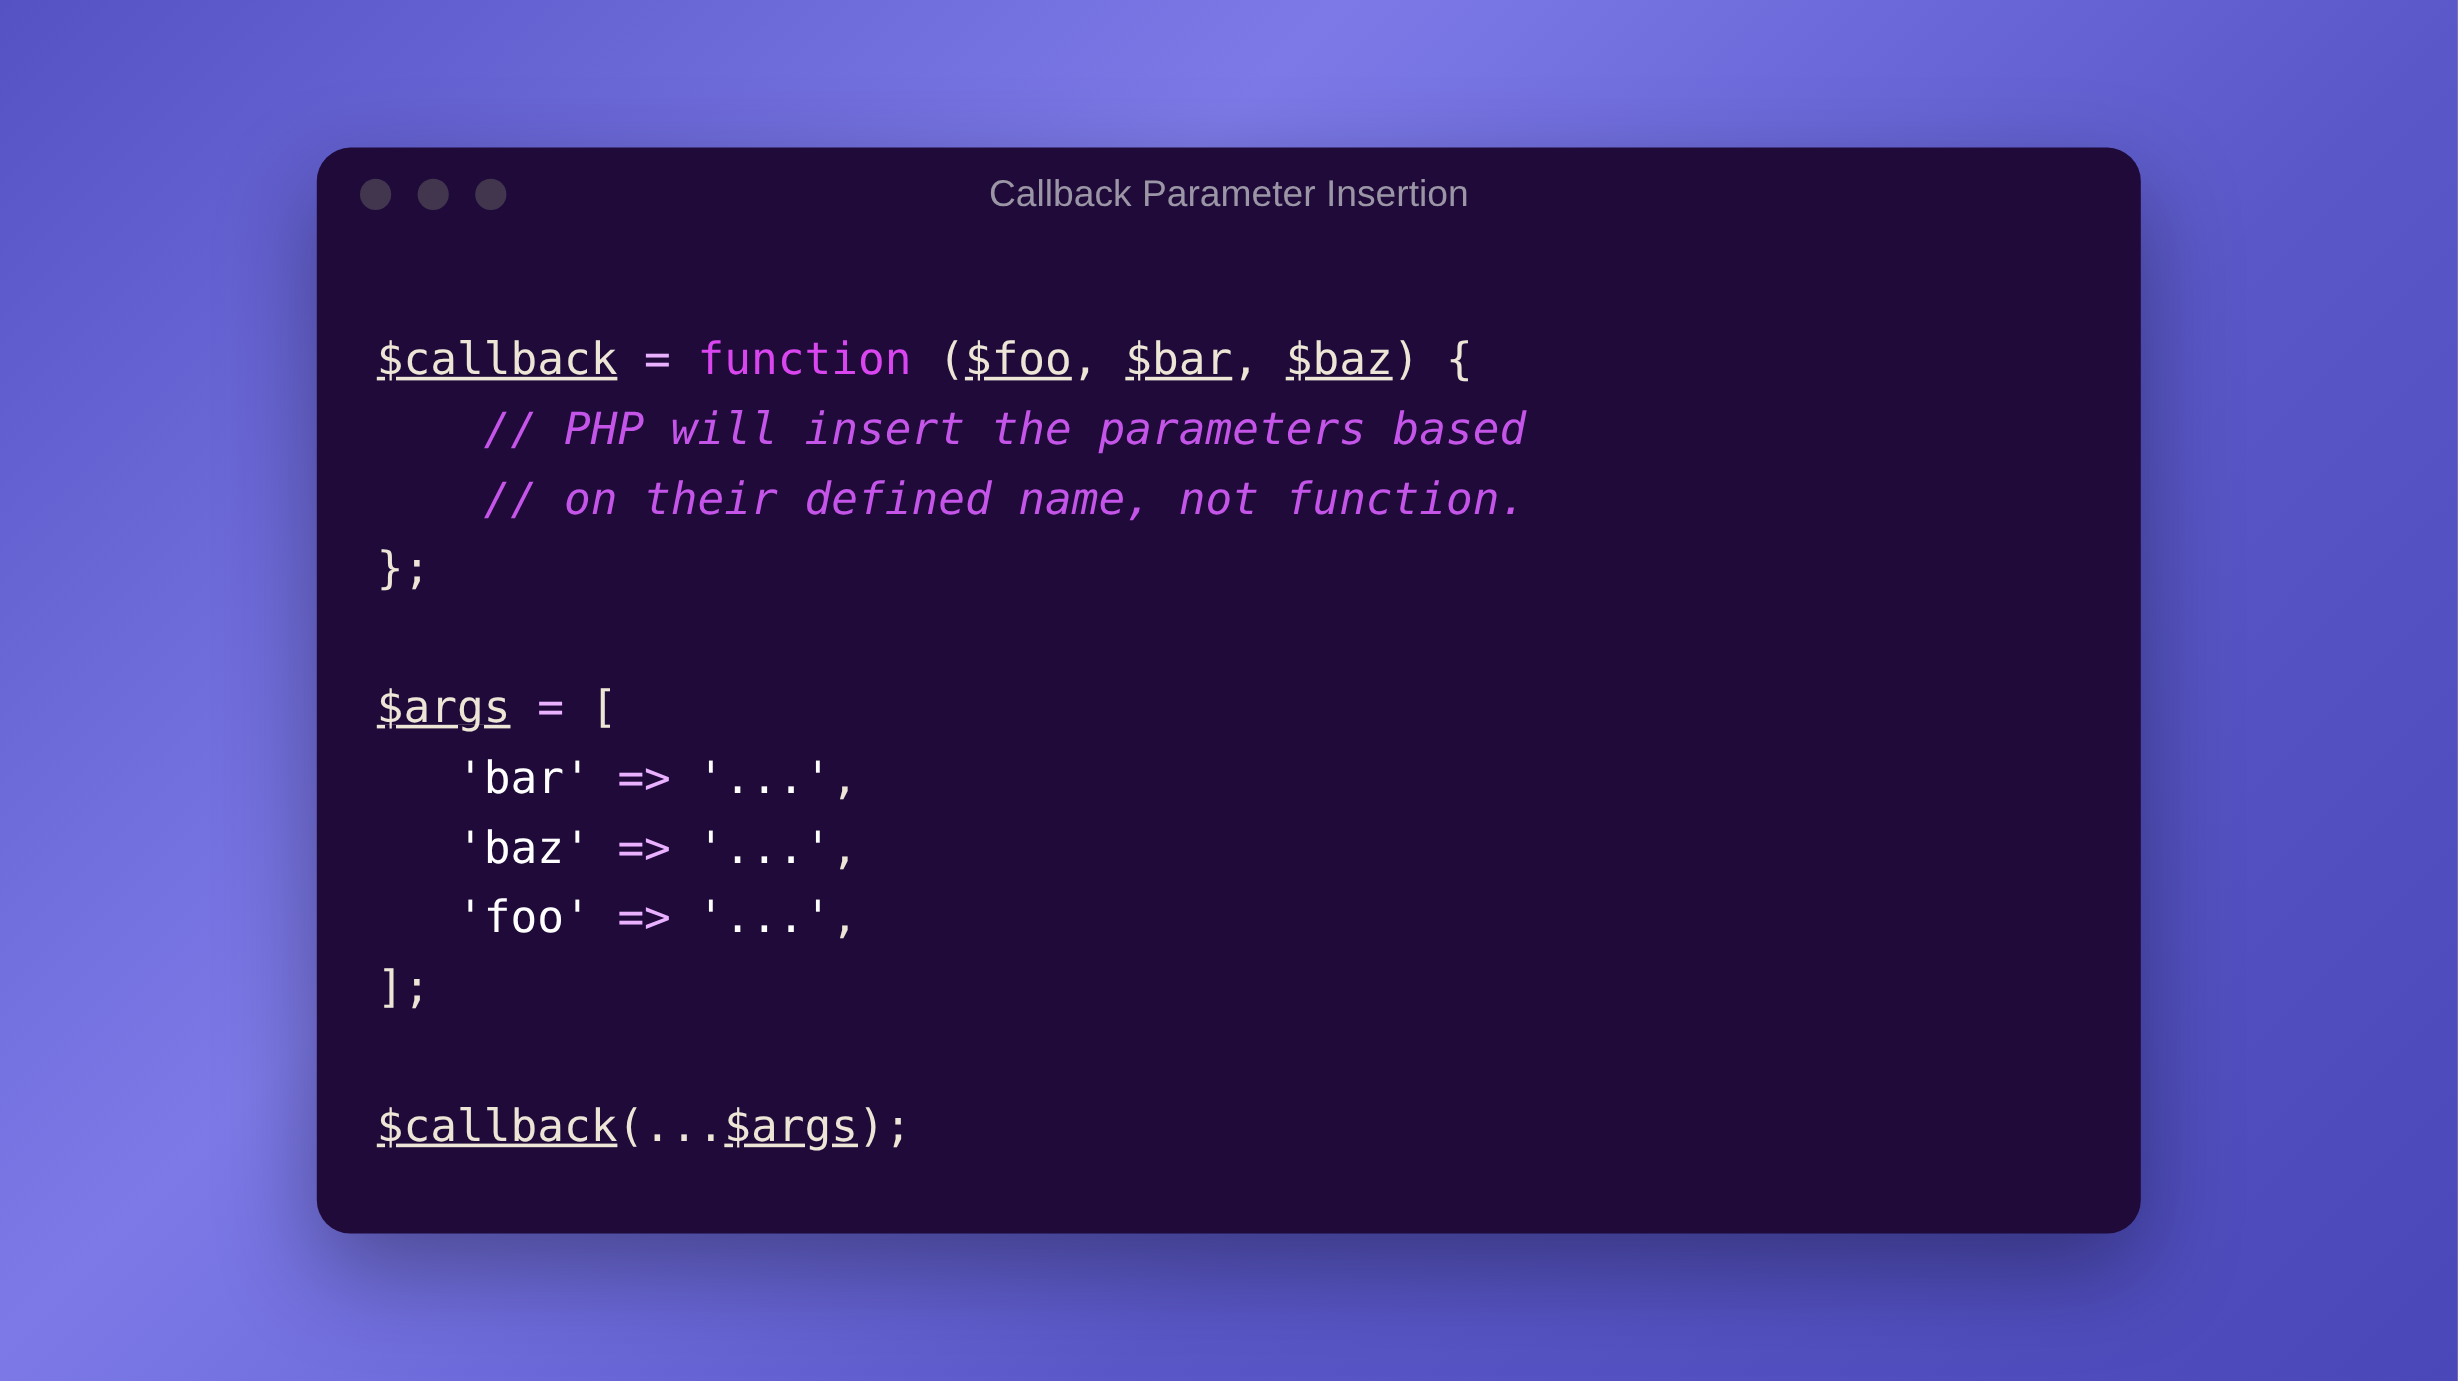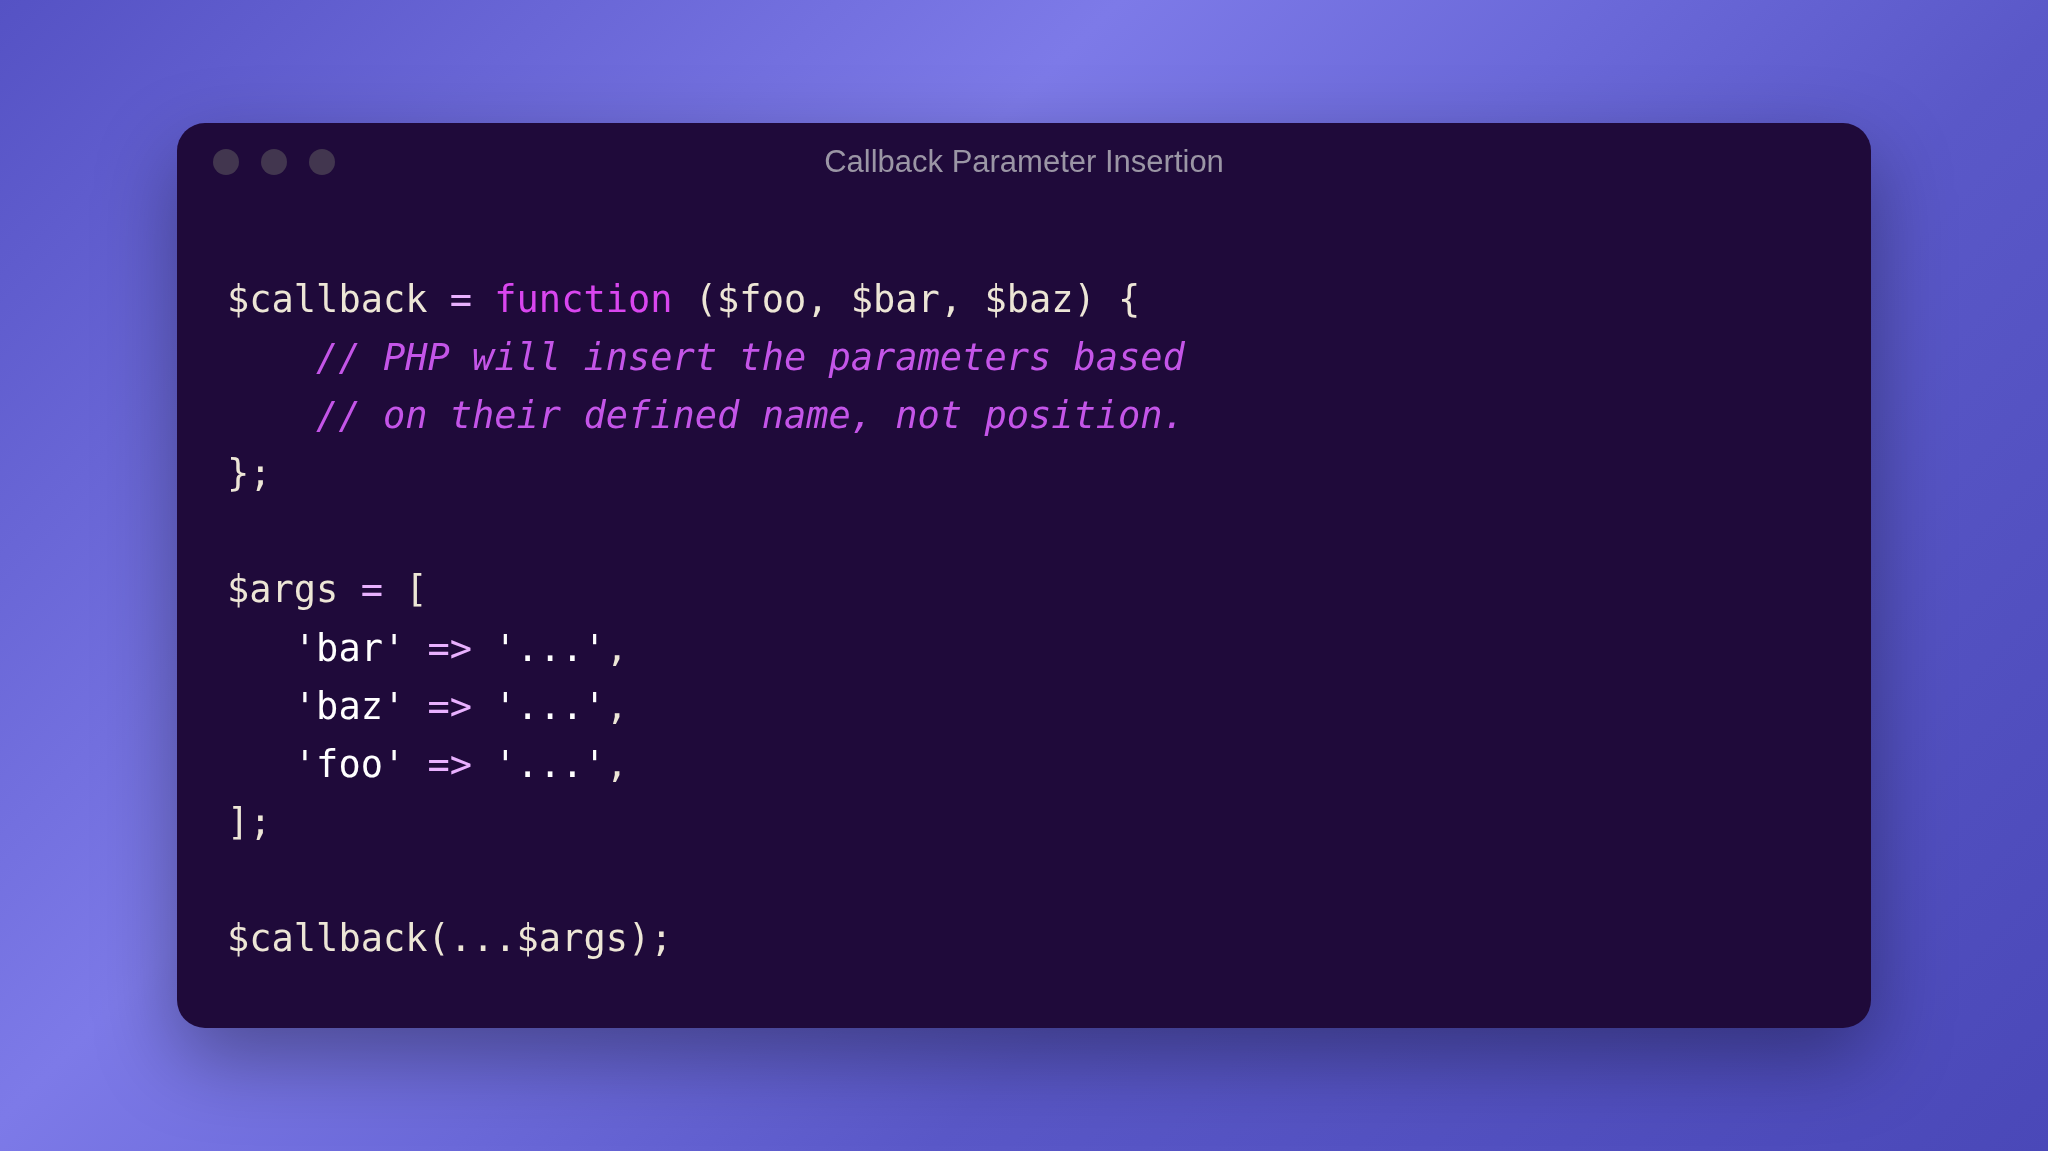--- a/index.html
+++ b/index.html
@@ -12,21 +12,21 @@
       width: 2048px;
       height: 1151px;
       background: linear-gradient(135deg, #5552c4 0%, #7d7ae8 35%, #6b69d9 50%, #5a58c8 65%, #4a48b8 100%);
       display: flex;
       align-items: center;
       justify-content: center;
       font-family: 'SF Mono', 'Menlo', 'Monaco', 'Consolas', monospace;
     }
 
     .window {
-      width: 1694px;
+      width: 1520px;
       background: #1f0a3a;
       border-radius: 28px;
       overflow: hidden;
       box-shadow: 0 30px 80px rgba(0, 0, 0, 0.35);
     }
 
     .titlebar {
       display: flex;
       align-items: center;
       padding: 26px 36px;
@@ -59,21 +59,21 @@
       padding: 70px 50px 60px 50px;
     }
 
     pre {
       font-family: 'SF Mono', 'Menlo', 'Monaco', 'Consolas', monospace;
       font-size: 37px;
       line-height: 1.57;
       white-space: pre;
     }
 
-    .tok-var { color: #ede6d6; }
+    .tok-var { color: #ede6d6; text-decoration: underline; }
     .tok-op { color: #e9b1ff; }
     .tok-keyword { color: #d946ef; }
     .tok-punct { color: #ede6d6; }
     .tok-comment { color: #c455e8; font-style: italic; text-align: center; }
     .tok-string { color: #ffffff; }
     .tok-plain { color: #ede6d6; }
   </style>
 </head>
 <body>
 
@@ -82,21 +82,21 @@
     <div class="traffic-lights">
       <div class="traffic-light"></div>
       <div class="traffic-light"></div>
       <div class="traffic-light"></div>
     </div>
     <div class="title">Callback Parameter Insertion</div>
   </div>
   <div class="code-area">
 <pre><span class="tok-var">$callback</span><span class="tok-op"> = </span><span class="tok-keyword">function</span><span class="tok-plain"> </span><span class="tok-punct">(</span><span class="tok-var">$foo</span><span class="tok-punct">, </span><span class="tok-var">$bar</span><span class="tok-punct">, </span><span class="tok-var">$baz</span><span class="tok-punct">)</span><span class="tok-punct"> {</span>
 <span class="tok-plain">    </span><span class="tok-comment">// PHP will insert the parameters based</span>
-<span class="tok-plain">    </span><span class="tok-comment">// on their defined name, not position.</span>
+<span class="tok-plain">    </span><span class="tok-comment">// on their defined name, not function.</span>
 <span class="tok-punct">};</span>
 
 <span class="tok-var">$args</span><span class="tok-op"> = </span><span class="tok-punct">[</span>
 <span class="tok-plain">   </span><span class="tok-string">'bar'</span><span class="tok-op"> =&gt; </span><span class="tok-string">'...'</span><span class="tok-punct">,</span>
 <span class="tok-plain">   </span><span class="tok-string">'baz'</span><span class="tok-op"> =&gt; </span><span class="tok-string">'...'</span><span class="tok-punct">,</span>
 <span class="tok-plain">   </span><span class="tok-string">'foo'</span><span class="tok-op"> =&gt; </span><span class="tok-string">'...'</span><span class="tok-punct">,</span>
 <span class="tok-punct">];</span>
 
 <span class="tok-var">$callback</span><span class="tok-punct">(</span><span class="tok-punct">...</span><span class="tok-var">$args</span><span class="tok-punct">);</span></pre>
   </div>

